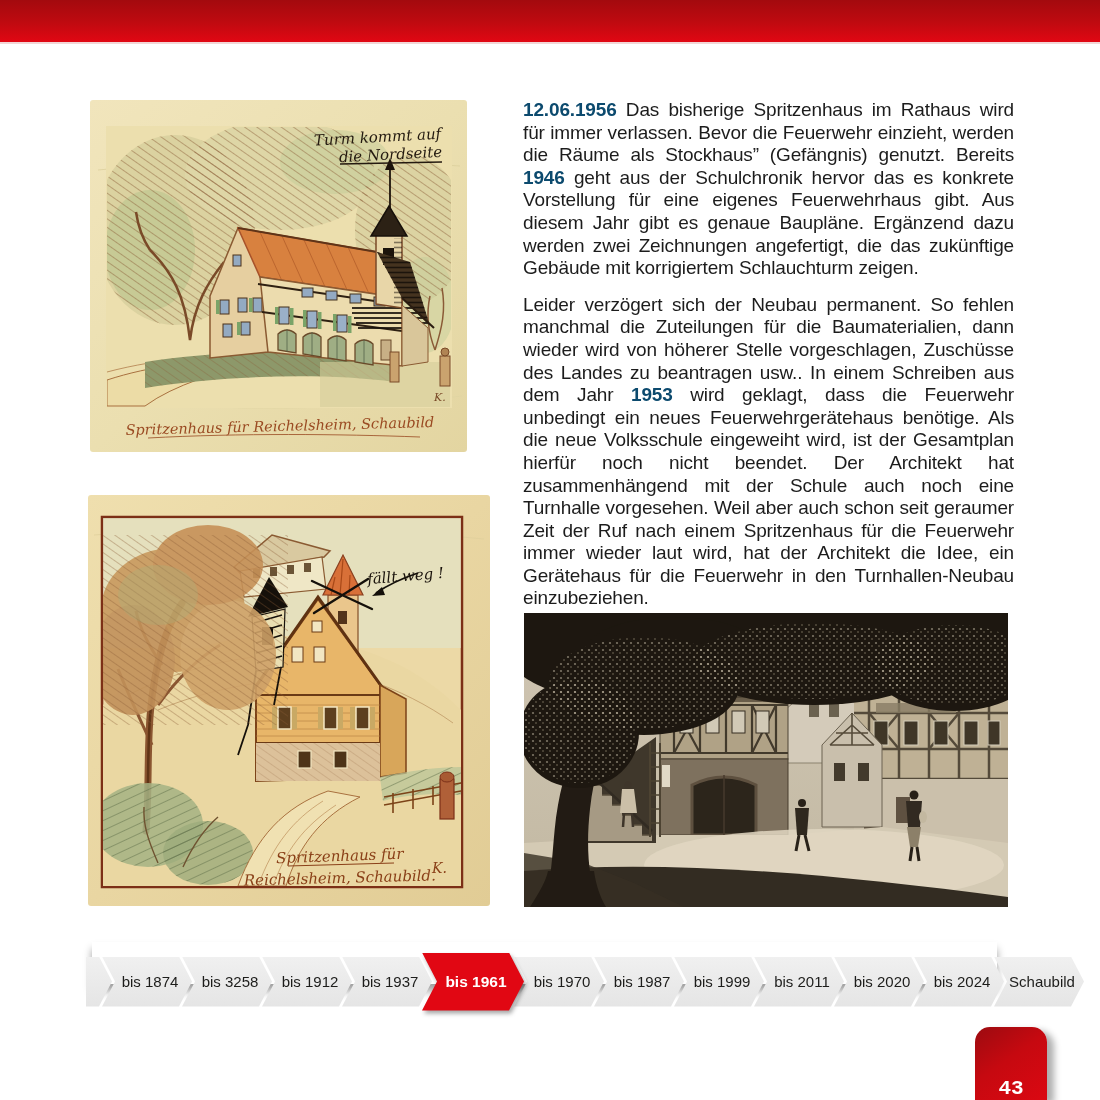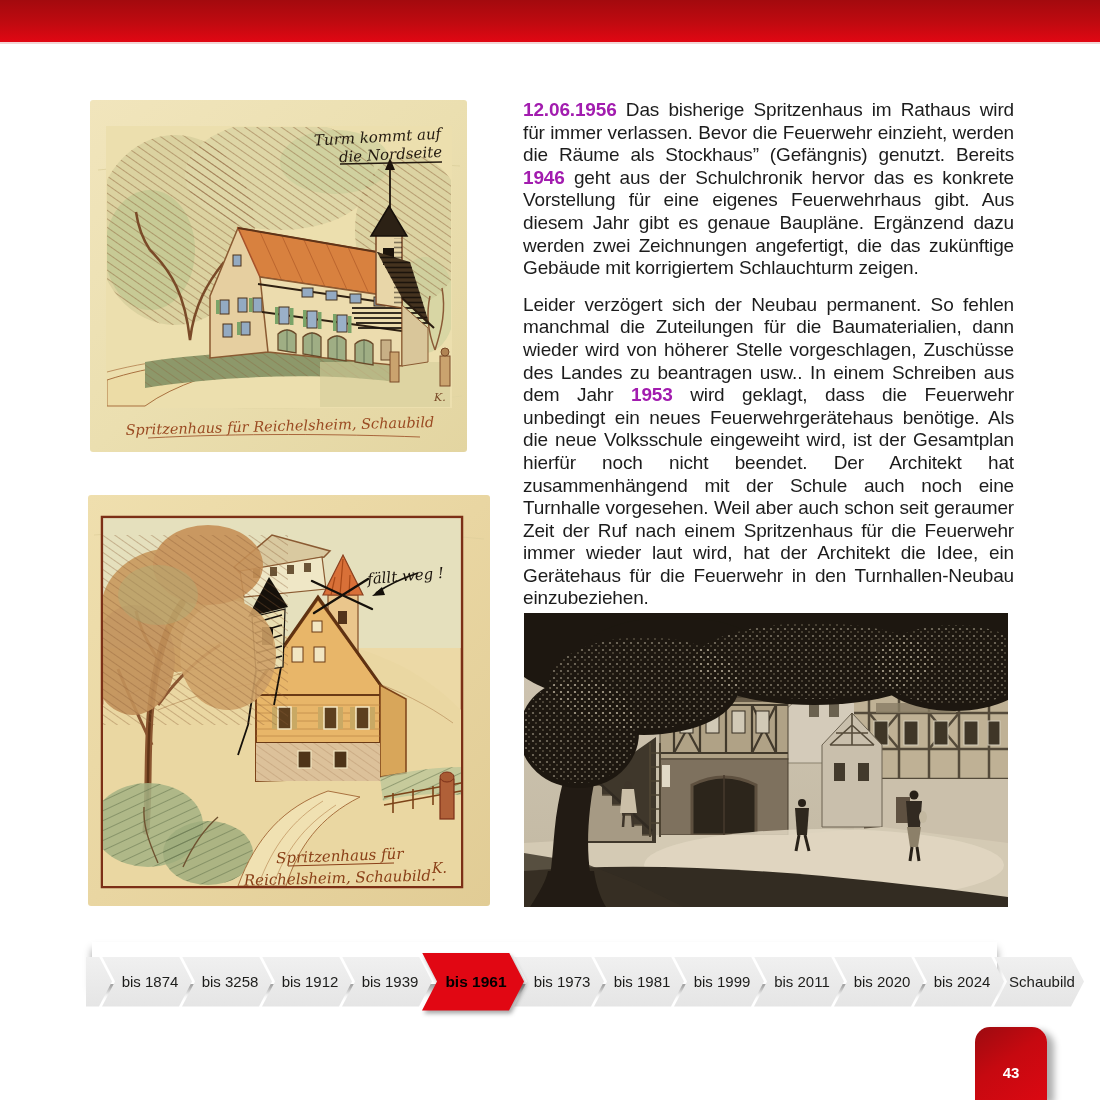--- a/index.html
+++ b/index.html
@@ -11,44 +11,44 @@
     border-bottom:2px solid #f2d6d6;}
   
   .sketch1{position:absolute;left:90px;top:100px;width:377px;height:352px;margin:0;}
   .sketch2{position:absolute;left:88px;top:495px;width:402px;height:411px;margin:0;}
   .photo{position:absolute;left:524px;top:613px;width:484px;height:294px;margin:0;}
   figure svg{display:block;}
   
   .article{position:absolute;left:523px;top:99px;width:491px;color:#1c1c1c;
     font-size:19px;line-height:22.6px;text-align:justify;letter-spacing:-0.15px;}
   .article p{margin:0 0 14px 0;}
-  .red{color:#a21caf;font-weight:bold;}
+  .red{color:#0c4a6e;font-weight:bold;}
   
   .timeline{position:absolute;left:86px;top:934px;width:945px;height:62px;}
   .tl-shadow{position:absolute;left:6px;top:8px;width:905px;height:42px;
     box-shadow:0 7px 8px rgba(0,0,0,.38);}
   .chevrons{position:absolute;left:0;top:0;height:58px;display:flex;align-items:center;}
   .chev{flex:none;height:50px;display:flex;align-items:center;justify-content:center;
     background:linear-gradient(#f0f0f0,#e5e5e5);color:#1d1d1b;font-size:15px;
     width:84px;position:relative;z-index:1;padding-left:6px;
     clip-path:polygon(0 0,calc(100% - 13px) 0,100% 50%,calc(100% - 13px) 100%,0 100%,13px 50%);margin-top:37px;}
   .chev+ .chev,.chev-wrap+ .chev,.chev+ .chev-wrap{margin-left:-10px;}
   .chev.stub{width:26px;padding:0;
     clip-path:polygon(0 0,calc(100% - 13px) 0,100% 50%,calc(100% - 13px) 100%,0 100%);}
   .chev-wrap{flex:none;z-index:2;filter:drop-shadow(2px 3px 2px rgba(0,0,0,.35));}
-  .chev-wrap .chev.active{width:96px;height:58px;background:#e10713;color:#000000;
+  .chev-wrap .chev.active{width:96px;height:58px;background:#e10713;color:#ffffff;
     font-weight:bold;font-size:15.5px;
     clip-path:polygon(0 0,calc(100% - 15px) 0,100% 50%,calc(100% - 15px) 100%,0 100%,15px 50%);}
   
   .page-tab{position:absolute;left:975px;top:1027px;width:72px;height:73px;
     border-radius:15px 15px 0 0;
     background:linear-gradient(145deg,#9c0b10 0%,#c60910 45%,#db0812 100%);
     box-shadow:7px 4px 7px rgba(0,0,0,.32);
-    color:#fff;font-size:15px;font-weight:bold;
-    display:flex;justify-content:center;align-items:center;padding-top:0;}
+    color:#fff;font-size:21px;font-weight:bold;
+    display:flex;justify-content:center;align-items:flex-end;padding-top:0;font-family:Liberation Mono, monospace;}
   .page-tab span{margin-top:17px;}
   .hand{font-family:"DejaVu Serif",serif;font-style:italic;}
 </style>
 </head>
 <body>
 
 <div class="page">
 
   <div class="top-banner"></div>
 
@@ -389,32 +389,32 @@
       <div class="chev">
           <span>bis 1874</span>
         </div>
       <div class="chev">
           <span>bis 3258</span>
         </div>
       <div class="chev">
           <span>bis 1912</span>
         </div>
       <div class="chev">
-          <span>bis 1939</span>
+          <span>bis 1937</span>
         </div>
       <div class="chev-wrap">
         <div class="chev active">
             <span>bis 1961</span>
           </div>
       </div>
       <div class="chev">
-          <span>bis 1973</span>
-        </div>
-      <div class="chev">
-          <span>bis 1981</span>
+          <span>bis 1970</span>
+        </div>
+      <div class="chev">
+          <span>bis 1987</span>
         </div>
       <div class="chev">
           <span>bis 1999</span>
         </div>
       <div class="chev">
           <span>bis 2011</span>
         </div>
       <div class="chev">
           <span>bis 2020</span>
         </div>

